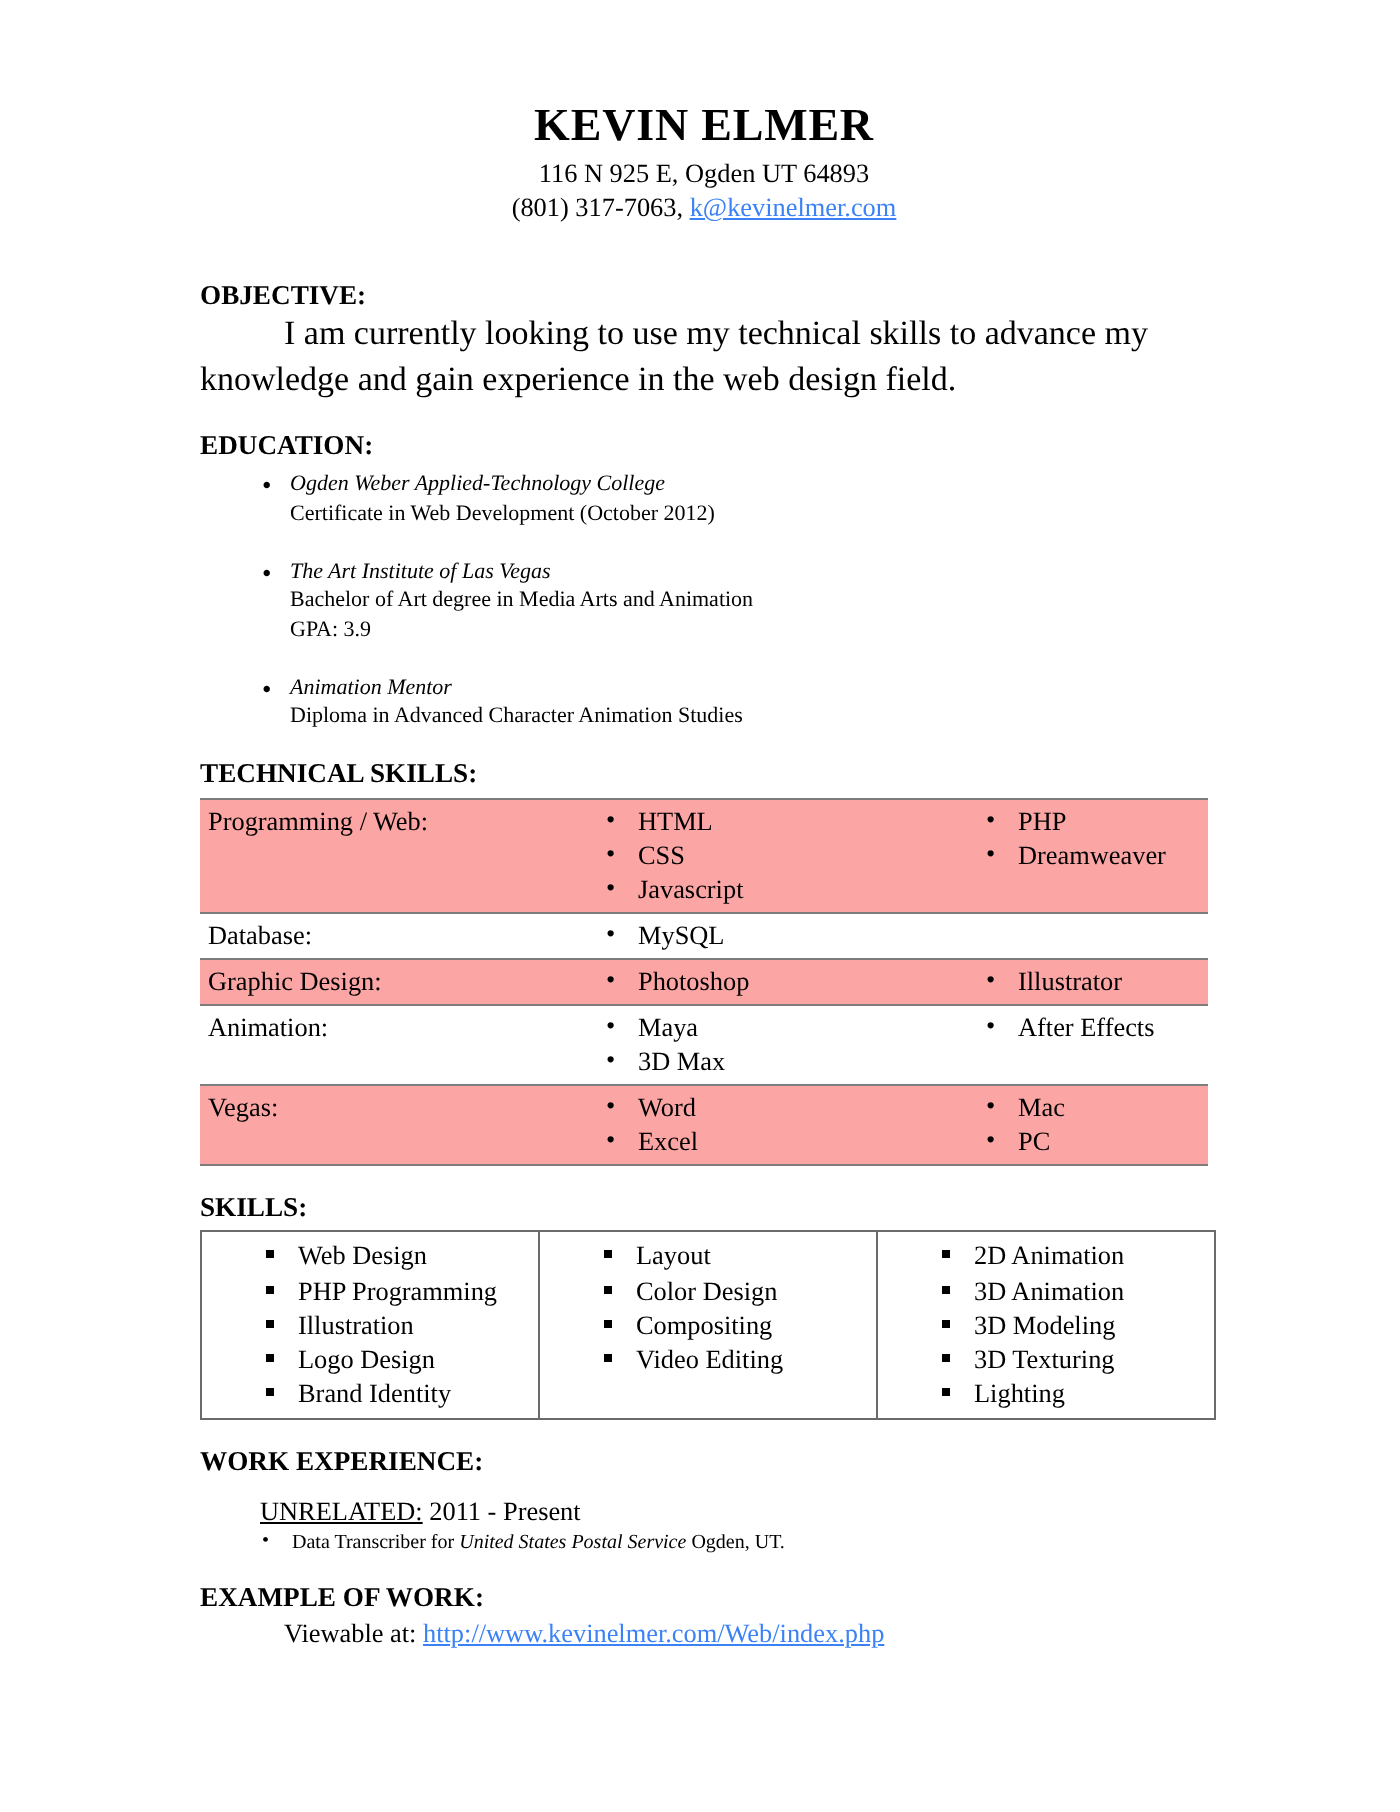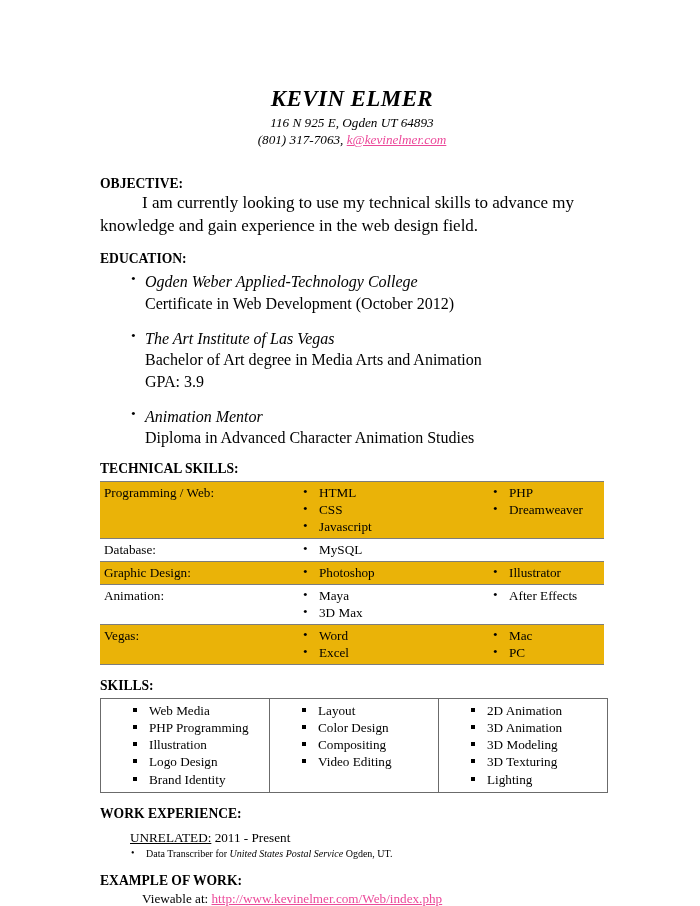--- a/index.html
+++ b/index.html
@@ -25,37 +25,36 @@
   .content {
     position: absolute;
     left: 100px;
     top: 0;
     width: 504px;
   }
 
   
   .doc-header {
     text-align: center;
-    padding-top: 86px;
-    font-style: italic;
+    padding-top: 50px;
   }
   .name {
     font-size: 23px;
     font-weight: bold;
     letter-spacing: 0.4px;
     line-height: 1.12;
     margin: 0 0 2px 0;
   }
   .addr-line {
     font-size: 13.2px;
     line-height: 1.32;
     margin: 0;
   }
   a.link {
-    color: #ec4899;
+    color: #3b82f6;
     text-decoration: underline;
     text-align: center;
   }
 
   
   .sec-head {
     font-size: 13.6px;
     font-weight: bold;
     margin: 0;
     line-height: 1.3;
@@ -76,21 +75,21 @@
   
   ul.edu {
     list-style: none;
     margin: 0;
     padding: 0;
   }
   ul.edu > li {
     position: relative;
     padding-left: 45px;
     margin-top: 14px;
-    font-size: 16px;
+    font-size: 11px;
     line-height: 1.33;
     font-family: Liberation Serif, serif;
   }
   ul.edu > li:first-child { margin-top: 4px; }
   ul.edu > li::before {
     content: "\2022";
     position: absolute;
     left: 31px;
     top: -1px;
     font-size: 13.5px;
@@ -107,21 +106,21 @@
   }
   .tech-table tr { }
   .tech-table td {
     vertical-align: top;
     font-size: 13.2px;
     line-height: 1.29;
     padding: 2px 0 3px 0;
     border-top: 1.1px solid #7d7d7d;
     border-bottom: 1.1px solid #7d7d7d;
   }
-  .tech-table tr.shaded td { background: #eab308; }
+  .tech-table tr.shaded td { background: #fca5a5; }
   .tech-table td.c1 { width: 190px; padding-left: 4px; }
   .tech-table td.c2 { width: 190px; }
   .tech-table td.c3 { width: 120px; }
   .tech-table ul {
     list-style: none;
     margin: 0;
     padding: 0;
   }
   .tech-table ul li {
     position: relative;
@@ -314,21 +313,21 @@
     </table>
 
     <div class="spacer-sm"></div>
 
     <div class="sec-head">SKILLS:</div>
     <table class="skills-table">
       <tbody>
         <tr>
           <td>
             <ul>
-              <li>Web Media</li>
+              <li>Web Design</li>
               <li>PHP Programming</li>
               <li>Illustration</li>
               <li>Logo Design</li>
               <li>Brand Identity</li>
             </ul>
           </td>
           <td>
             <ul>
               <li>Layout</li>
               <li>Color Design</li>

